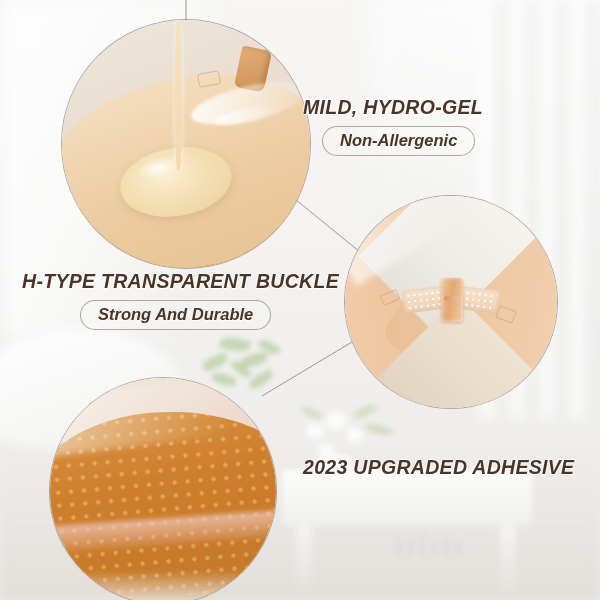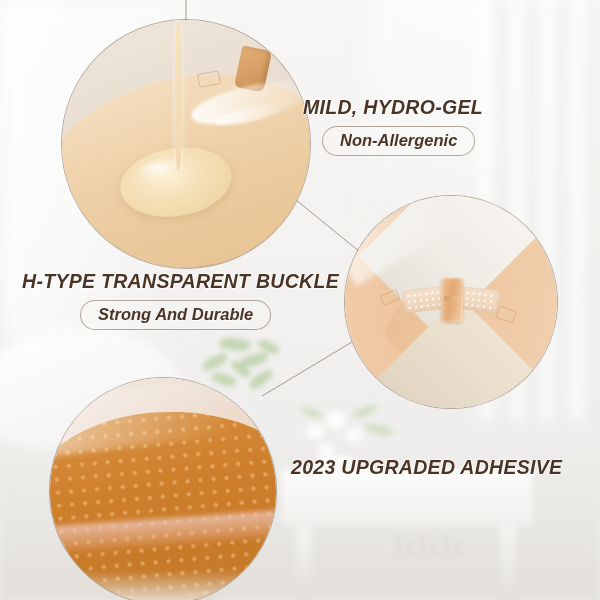--- a/index.html
+++ b/index.html
@@ -290,21 +290,21 @@
     text-shadow:0 1px 0 rgba(255,255,255,.9);
   }
   #t1{left:303px;top:96px;}
   #t1 .headline{font-size:19.5px;}
   #t1 .pill{font-size:16.5px;margin-left:19px;}
 
   #t2{left:22px;top:270px;}
   #t2 .headline{font-size:19.5px;}
   #t2 .pill{font-size:16.5px;margin-left:58px;}
 
-  #t3{left:291px;top:456px;}
+  #t3{left:303px;top:456px;}
   #t3 .headline{font-size:19.5px;}
   #t3 .pill{font-size:16.5px;margin-left:5px;}
 </style>
 </head>
 <body>
 
 <div id="stage">
 
   <div class="bg">
     <div class="bg-base" style="position:absolute;inset:0;"></div>

